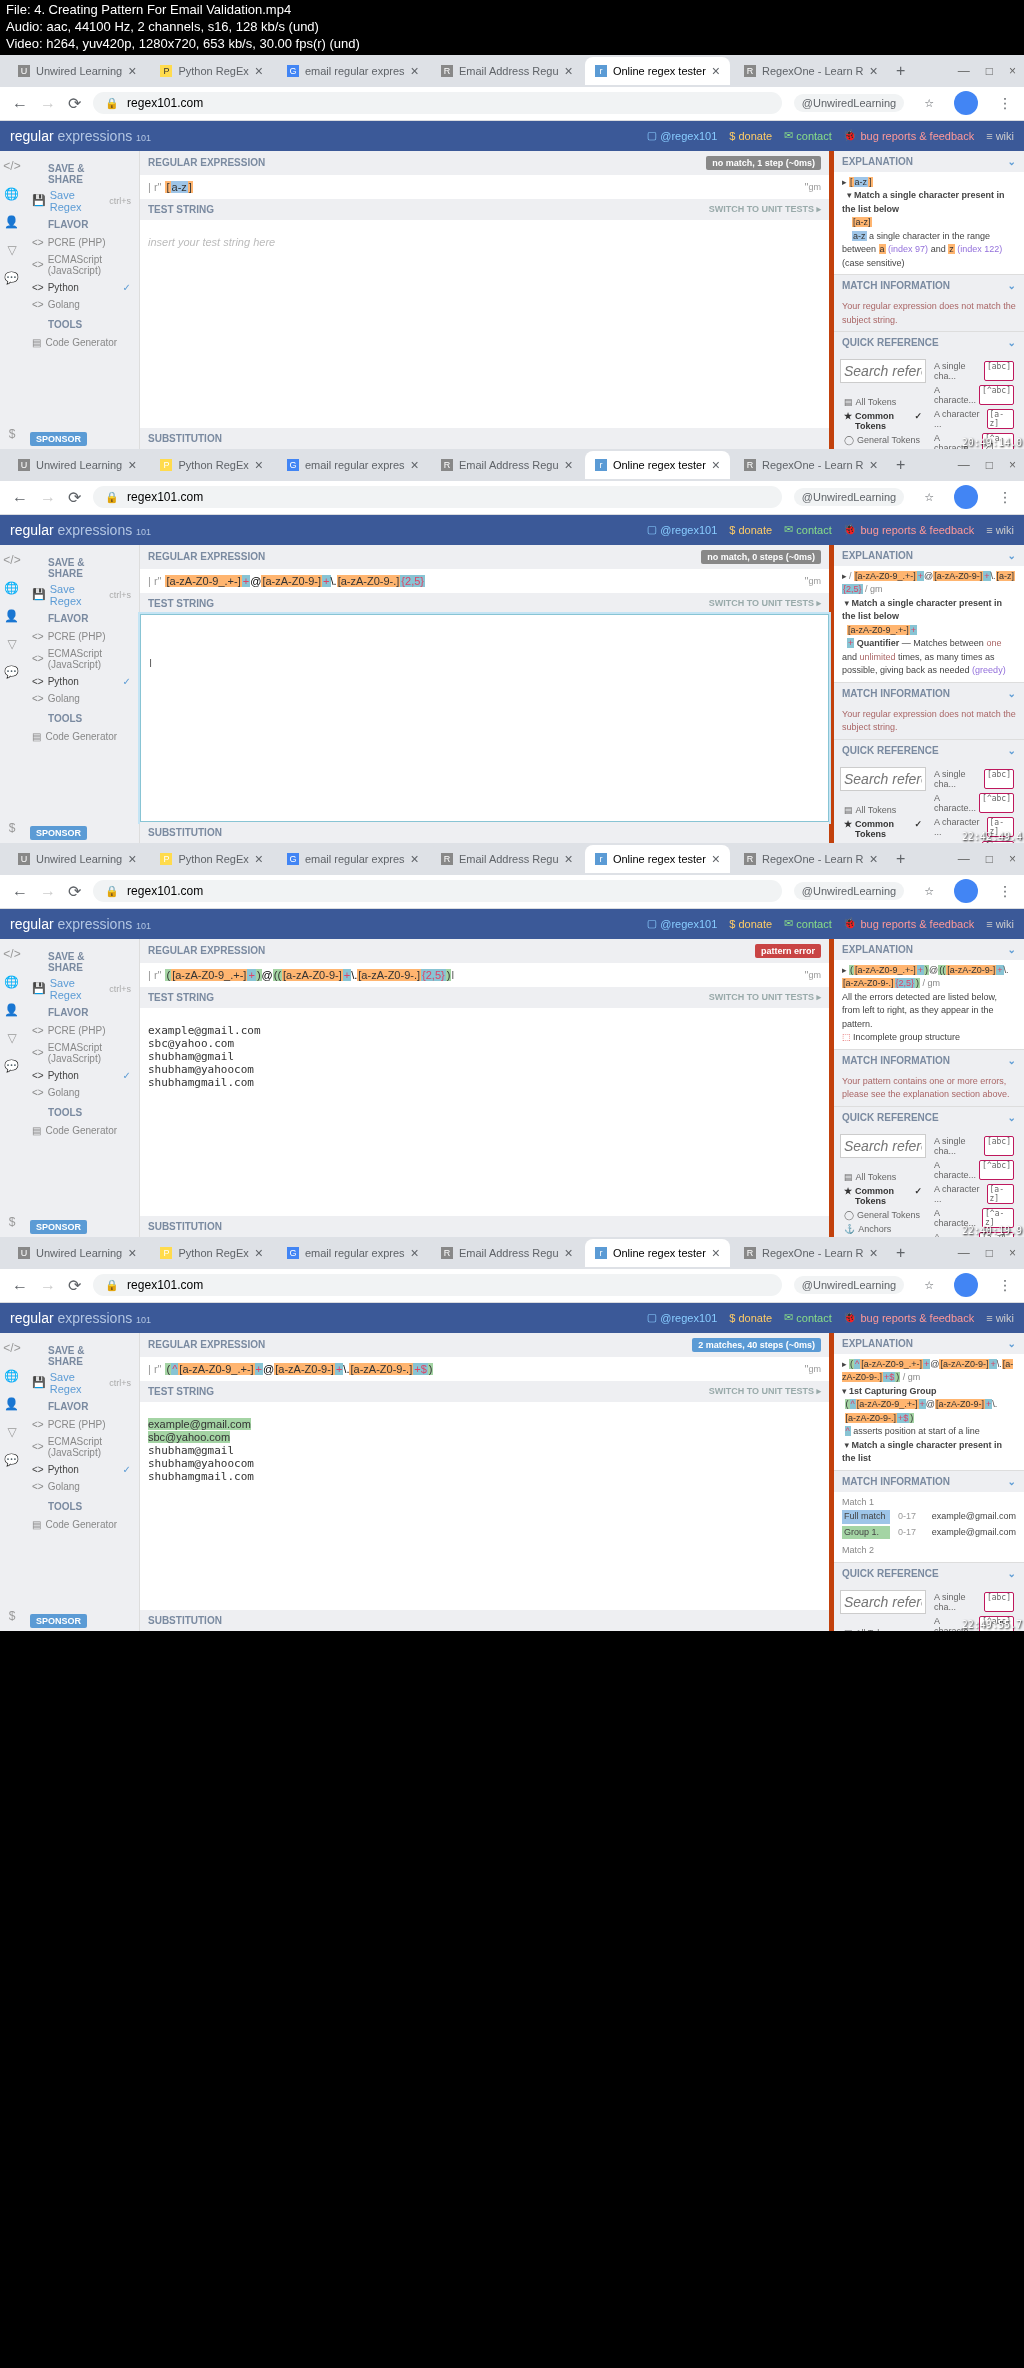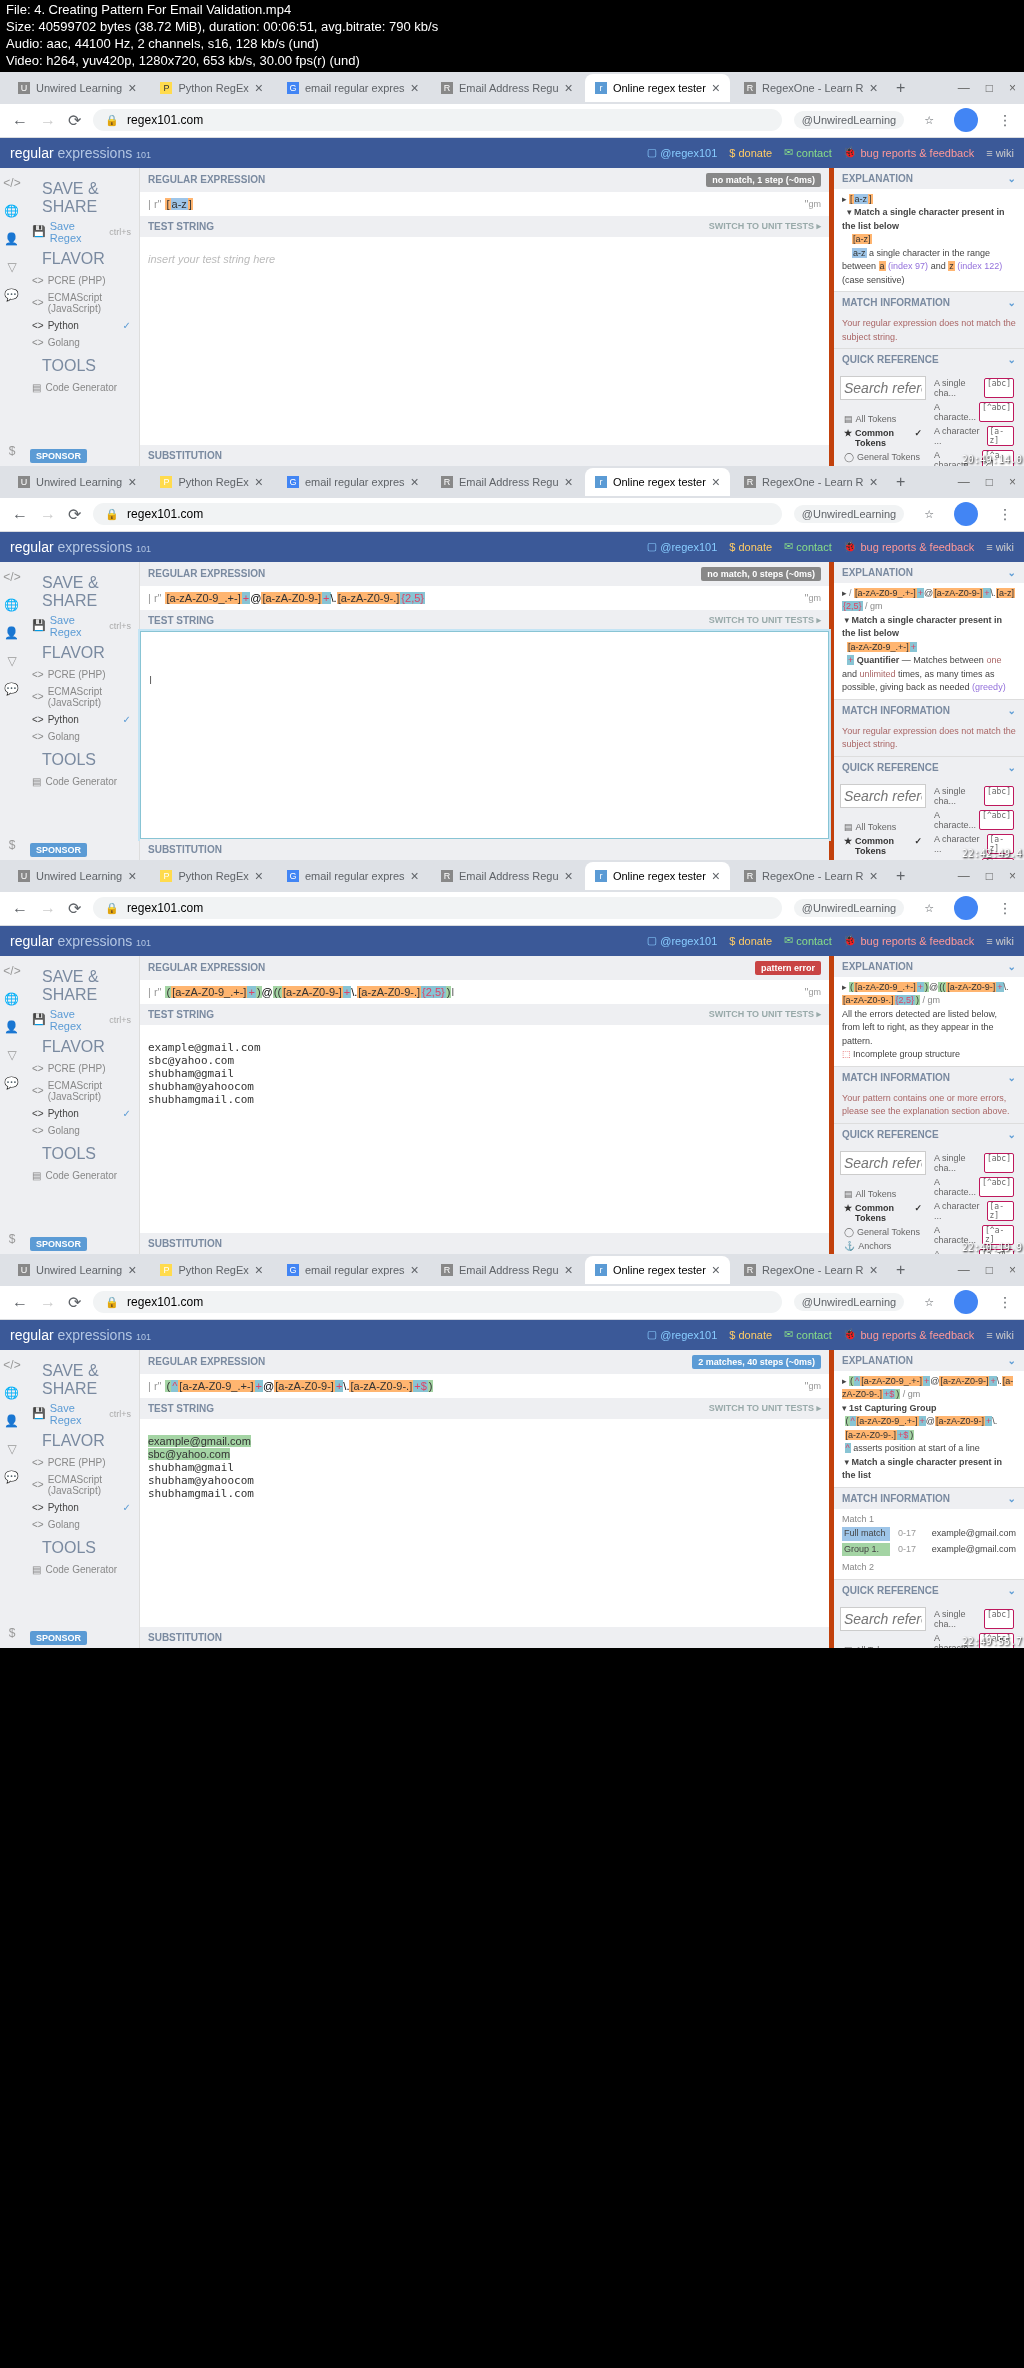--- a/index.html
+++ b/index.html
@@ -21,21 +21,21 @@
 .app-header{background:#3b5998;color:#fff;height:30px;display:flex;align-items:center;padding:0 10px;font-size:12px}
 .app-title{font-size:14px}
 .app-title .bold{font-weight:400}
 .app-title .light{color:#b3c6e3}
 .app-header-right{margin-left:auto;display:flex;gap:12px;font-size:11px}
 .header-link{display:flex;align-items:center;gap:3px}
 .main-layout{display:flex;height:298px}
 .sidebar-icons{width:24px;background:#eeeff2;display:flex;flex-direction:column;align-items:center;gap:14px;padding-top:8px;color:#999;font-size:12px}
 .sidebar-icons .icon{cursor:pointer}
 .left-panel{width:115px;background:#eeeff2;padding:6px 8px;font-size:11px}
-.section-title{color:#7a8aa0;font-size:16px;font-weight:normal;margin:6px 10px 4px}
+.section-title{color:#7a8aa0;font-size:10px;font-weight:bold;margin:6px 16px 4px}
 .save-row{display:flex;align-items:center;gap:4px;color:#5b9bd5;margin-bottom:6px}
 .save-icon{color:#5b9bd5}
 .shortcut{margin-left:auto;color:#aaa;font-size:9px}
 .flavor-item{padding:3px 0;color:#888;display:flex;align-items:center;gap:4px;font-size:10px}
 .flavor-item.active{color:#444}
 .flavor-check{margin-left:auto;color:#5b9bd5}
 .sponsor{background:#5b9bd5;color:#fff;font-size:9px;padding:2px 6px;border-radius:2px;position:absolute;bottom:3px;left:30px;font-weight:bold}
 .center-panel{flex:1;display:flex;flex-direction:column;background:#fff;border-left:1px solid #ddd;border-right:5px solid #c2410c}
 .panel-header{background:#eeeff2;padding:5px 8px;font-size:10px;color:#7a8aa0;font-weight:bold;display:flex;align-items:center}
 .status-badge{margin-left:auto;background:#888;color:#fff;font-size:9px;padding:2px 6px;border-radius:2px}
@@ -81,21 +81,20 @@
 .match-label{width:55px}
 .match-range{width:30px;color:#999}
 .email-match1{background:#9ec5e8}
 .email-match2{background:#a4d4a4}
 </style>
 </head>
 <body>
 
 <div class="file-info">
   <div>File: 4. Creating Pattern For Email Validation.mp4</div>
-  <div>Size: 40599702 bytes (38.72 MiB), duration: 00:06:51, avg.bitrate: 790 kb/s</div>
   <div>Audio: aac, 44100 Hz, 2 channels, s16, 128 kb/s (und)</div>
   <div>Video: h264, yuv420p, 1280x720, 653 kb/s, 30.00 fps(r) (und)</div>
 </div>
 
 <div class="panel-wrap">
 <div class="browser-window">
   <div class="browser-chrome">
     <div class="tab inactive">
           <span class="fav-icon">U</span>
           <span>Unwired Learning</span>

